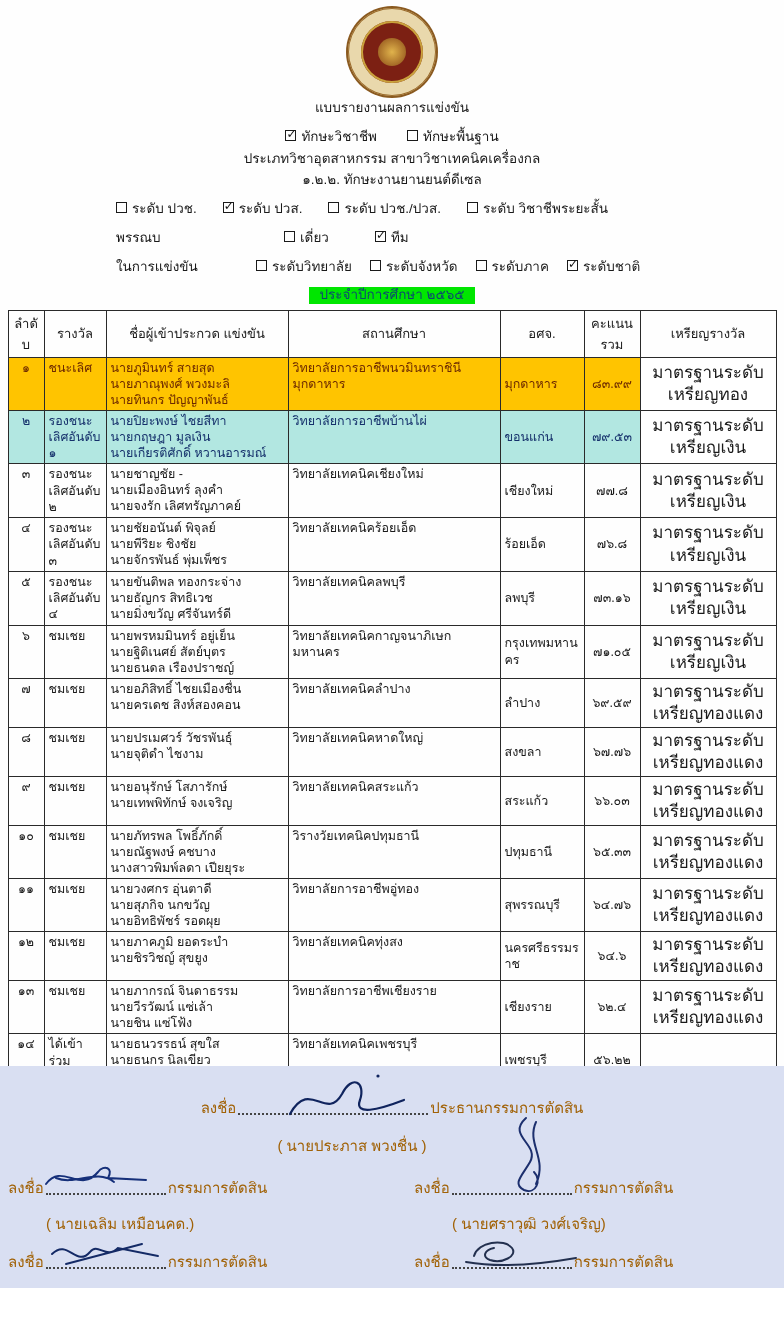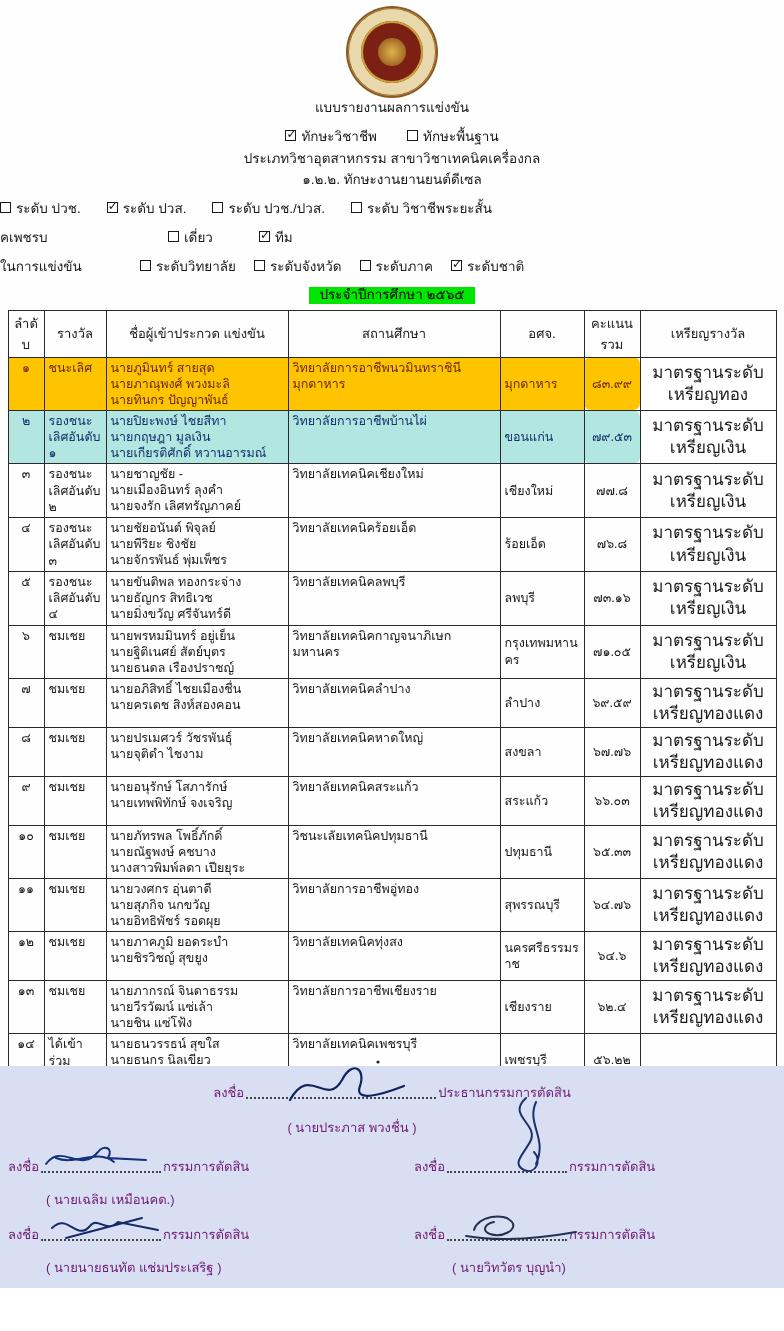--- a/index.html
+++ b/index.html
@@ -15,53 +15,53 @@
           border-radius: 50%; background: #e9d8ac;
           box-shadow: 0 0 0 2px #8a5a20, inset 0 0 0 1px #9a6a2a; }
   .logo-core { position: absolute; inset: 13px; border-radius: 50%; background: #7c2013;
                box-shadow: inset 0 0 0 2px #caa23c; }
   .logo-center { position: absolute; inset: 30px; border-radius: 50%;
                  background: radial-gradient(#e0b34c, #8a4a16); }
 
   
   .hline { text-align: center; font-size: 13.5px; line-height: 1.45; margin-top: 2px; }
   .boxrow { display: flex; align-items: center; font-size: 13.5px; margin-top: 7px;
-            gap: 26px; }
+            padding-left: 116px; gap: 26px; }
   .boxrow.centered { justify-content: center; padding-left: 0; gap: 30px; }
   .boxrow.gap-lg { gap: 46px; }
   .boxrow.gap-sm { gap: 18px; }
   .prefix { width: 122px; flex: 0 0 auto; }
   .boxrow .prefix + .cb-item { margin-left: 0; }
   .cb-item { display: inline-flex; align-items: center; white-space: nowrap; }
   .cb-box { display: inline-block; width: 11px; height: 11px; border: 1.5px solid #1a1a1a;
             margin-right: 5px; text-align: center; position: relative; flex: 0 0 auto; }
   .cb-mark { position: absolute; left: 0; right: 0; top: -4px; font-size: 12px; font-weight: bold; color: #101010; }
 
   .green-wrap { text-align: center; margin-top: 7px; line-height: 1.25; }
   .green-line { display: inline-block; background: #0ae step; }
-  .green-line { background: #00e600; color: #000000; font-size: 13.5px; padding: 0 10px; }
+  .green-line { background: #00e600; color: #0c4a6e; font-size: 13.5px; padding: 0 10px; }
 
   
   table { width: 768px; margin: 6px auto 0; border-collapse: collapse; font-size: 12.5px; table-layout: fixed; }
   th, td { border: 1px solid #2a2a2a; padding: 2px 4px; overflow-wrap: anywhere; word-break: break-word; }
   th { text-align: center; vertical-align: middle; font-weight: normal; height: 34px; font-size: 13px; }
   td { vertical-align: top; line-height: 1.3; }
   td.c-num { text-align: center; }
   td.c-prov { text-align: left; vertical-align: middle; }
-  td.c-score { text-align: center; vertical-align: middle; border-radius: 7px; }
+  td.c-score { text-align: center; vertical-align: middle; }
   td.c-medal { text-align: center; vertical-align: middle; font-size: 17px; }
   .c-names div { line-height: 16px; min-height: 0; }
   tr.hl-gold td { background: #ffc400; color: #6d2a00; }
   tr.hl-gold td.c-medal { background: #fff; color: #1a1a1a; }
   tr.hl-cyan td { background: #b2e7e1; color: #15306b; }
   tr.hl-cyan td.c-medal { background: #fff; color: #1a1a1a; }
 
   
   .sig-section { position: absolute; left: 0; right: 0; top: 1066px; bottom: 0;
-                 background: #d9dff2; font-size: 13px; padding-top: 16px; color: #701a75; }
+                 background: #d9dff2; font-size: 15px; padding-top: 30px; color: #a16207; }
   .dots { display: inline-block; border-bottom: 2px dotted #444; height: 12px;
           vertical-align: -2px; margin: 0 2px; }
   .dots.chair { width: 190px; }
   .dots.member { width: 120px; }
   .chair-row { position: relative; text-align: center; }
   .chair-name { text-align: center; margin-top: 14px; position: relative; left: -40px; }
   .sig-grid { display: grid; grid-template-columns: 1fr 1fr; margin-top: 18px; row-gap: 12px; }
   .sig-cell { position: relative; padding-left: 8px; }
   .sig-cell:nth-child(even) { padding-left: 22px; }
   .sig-name { margin: 12px 0 2px 38px; }
@@ -123,21 +123,21 @@
       </span>
       <span class="cb-item">
         <span class="cb-box">
           <span class="cb-mark"></span>
         </span>
         <span>ระดับ วิชาชีพระยะสั้น</span>
       </span>
   </div>
 
   <div class="boxrow gap-lg">
-    <span class="prefix">คเพชรบ</span>
+    <span class="prefix">พรรณบ</span>
     <span class="cb-item">
         <span class="cb-box">
           <span class="cb-mark"></span>
         </span>
         <span>เดี่ยว</span>
       </span>
       <span class="cb-item">
         <span class="cb-box">
           <span class="cb-mark">✓</span>
         </span>
@@ -344,21 +344,21 @@
           </td>
         </tr>
         <tr>
           <td class="c-num">๑๐</td>
           <td class="c-award">ชมเชย</td>
           <td class="c-names">
             <div>นายภัทรพล โพธิ์ภักดิ์</div>
             <div>นายณัฐพงษ์ คชบาง</div>
             <div>นางสาวพิมพ์ลดา เปียยุระ</div>
           </td>
-          <td class="c-school">วิชนะเลัยเทคนิคปทุมธานี</td>
+          <td class="c-school">วิรางวัยเทคนิคปทุมธานี</td>
           <td class="c-prov">ปทุมธานี</td>
           <td class="c-score">๖๕.๓๓</td>
           <td class="c-medal">
             <div>มาตรฐานระดับ</div>
             <div>เหรียญทองแดง</div>
           </td>
         </tr>
         <tr>
           <td class="c-num">๑๑</td>
           <td class="c-award">ชมเชย</td>
@@ -465,20 +465,21 @@
         <div class="sig-name">( นายเฉลิม เหมือนคด.)</div>
       </div>
 
       <div class="sig-cell">
         <svg class="sig-svg sig-m1" width="72" height="88" viewBox="0 0 72 88">
           <path d="M32 6 C12 24, 46 32, 36 50 C28 64, 18 72, 30 78 C42 83, 48 68, 40 60 M42 10 C32 32, 54 46, 42 72" fill="none" stroke="#1c2f6e" stroke-width="2" stroke-linecap="round"></path>
         </svg>
         <div>
           <span>ลงชื่อ</span><span class="dots member"></span><span>กรรมการตัดสิน</span>
         </div>
+        <div class="sig-name">( นายศราวุฒิ วงศ์เจริญ)</div>
       </div>
 
       <div class="sig-cell">
         <svg class="sig-svg sig-m2" width="120" height="42" viewBox="0 0 120 42">
           <path d="M6 22 C22 6, 30 36, 44 20 C52 10, 60 28, 72 16 L112 24 M20 32 L96 12" fill="none" stroke="#142a66" stroke-width="2" stroke-linecap="round"></path>
         </svg>
         <div>
           <span>ลงชื่อ</span><span class="dots member"></span><span>กรรมการตัดสิน</span>
         </div>
         <div class="sig-name">( นายนายธนทัต แช่มประเสริฐ )</div>

